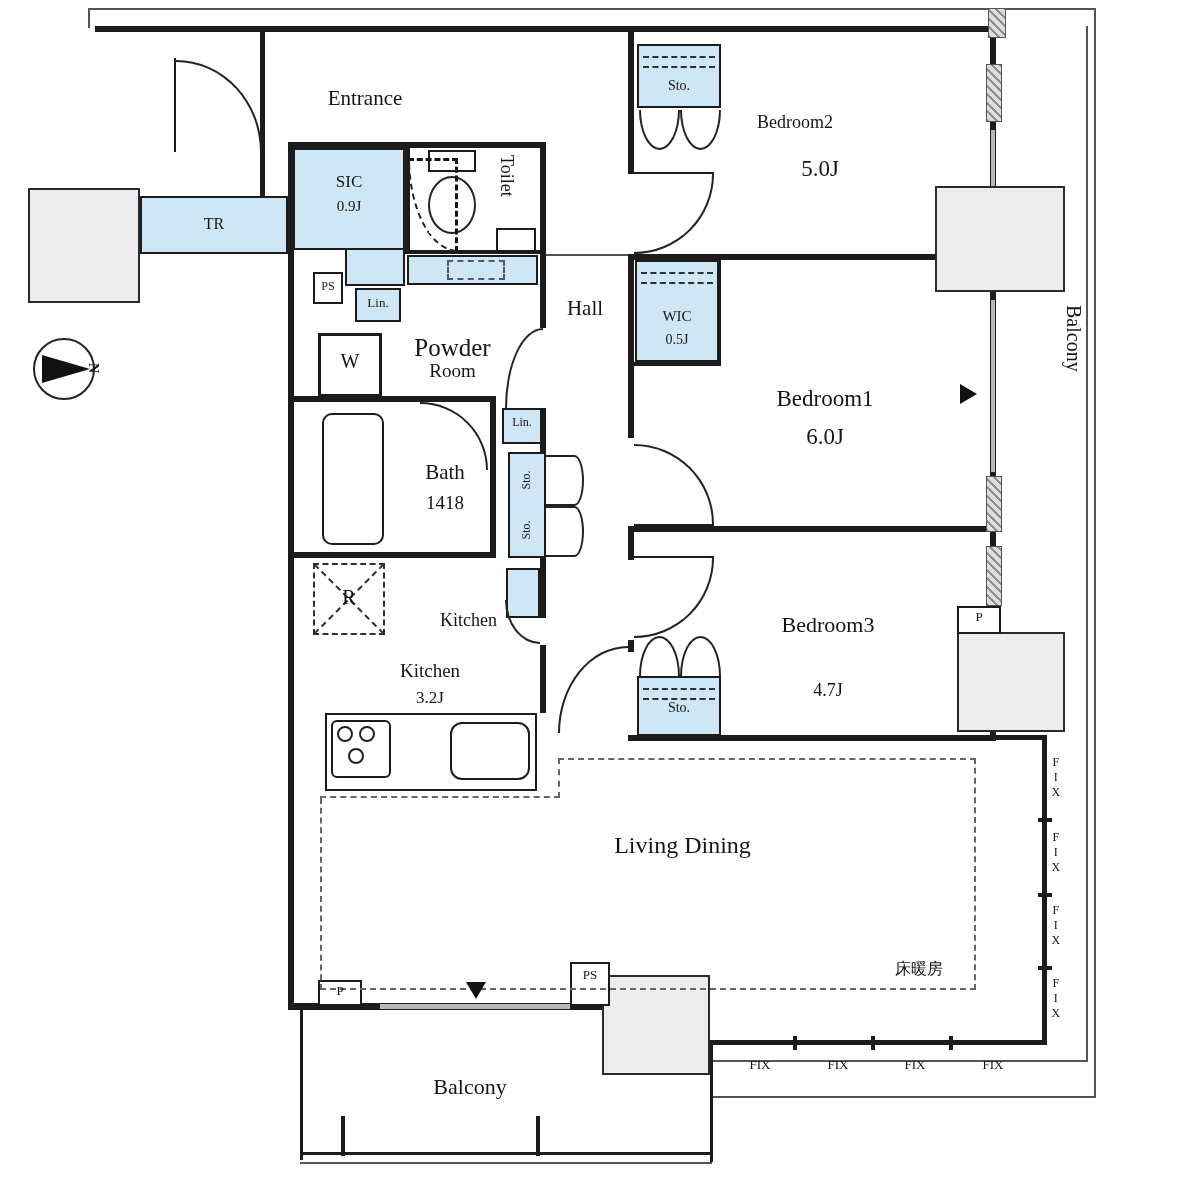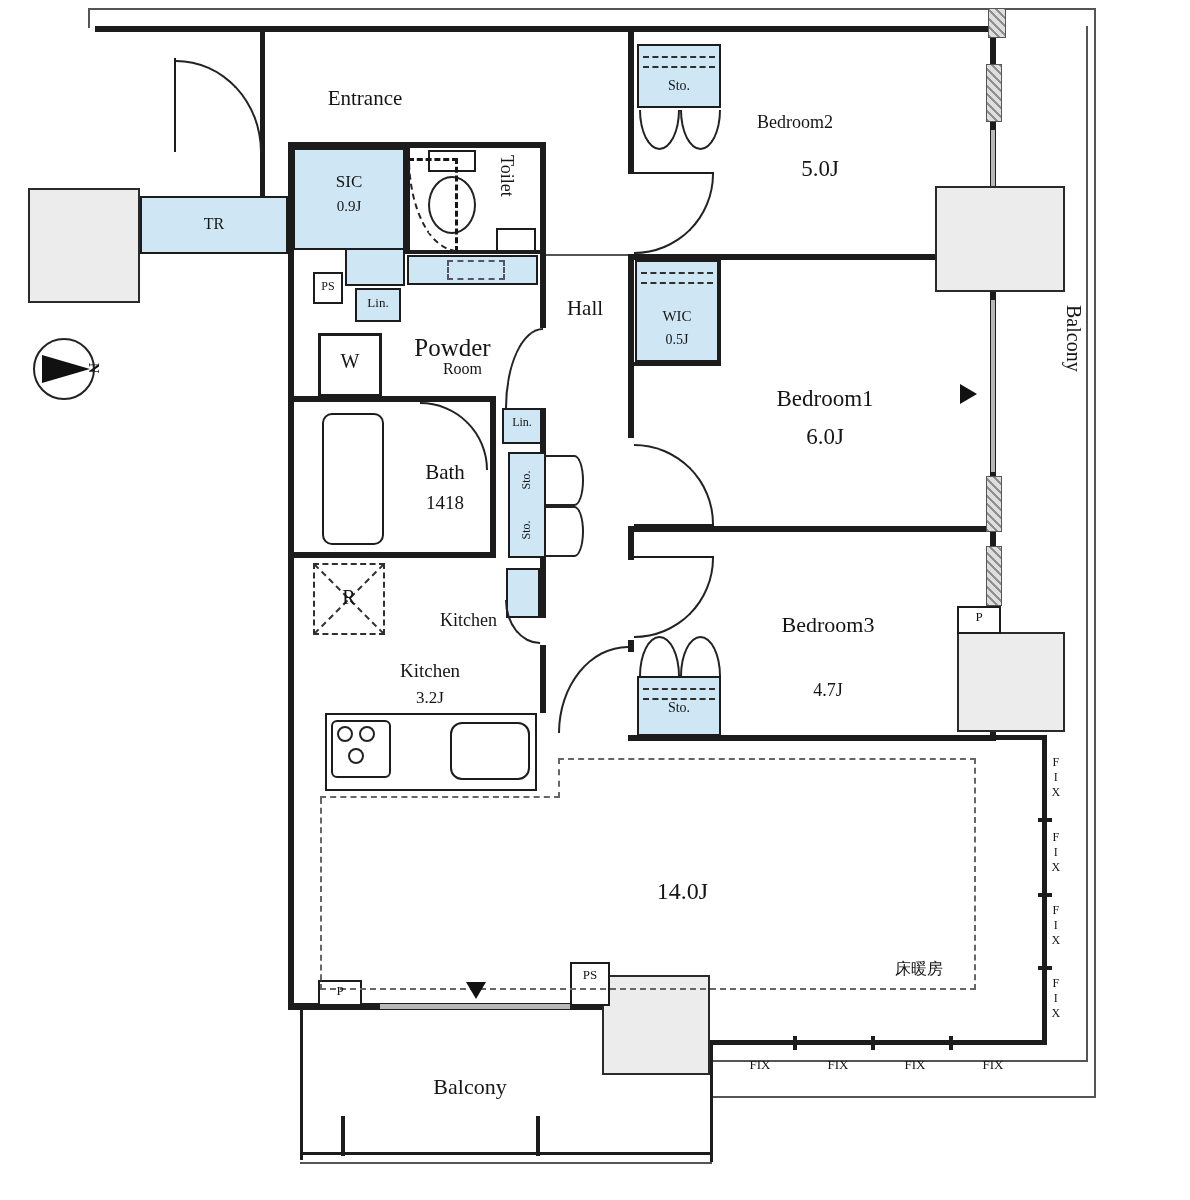--- a/index.html
+++ b/index.html
@@ -197,31 +197,31 @@
   <div class="a lbl c" style="left:295px;top:86px;width:140px;font-size:21px">Entrance</div>
   <div class="a lbl c" style="left:293px;top:172px;width:112px;font-size:17px">SIC</div>
   <div class="a lbl c" style="left:293px;top:198px;width:112px;font-size:15px">0.9J</div>
   <div class="a lbl vert" style="left:496px;top:155px;height:110px;font-size:18px">Toilet</div>
   <div class="a lbl c" style="left:140px;top:215px;width:148px;font-size:16px">TR</div>
   <div class="a lbl c" style="left:313px;top:280px;width:30px;font-size:12px">PS</div>
   <div class="a lbl c" style="left:355px;top:296px;width:46px;font-size:13px">Lin.</div>
   <div class="a lbl c" style="left:540px;top:296px;width:90px;font-size:21px">Hall</div>
   <div class="a lbl c" style="left:318px;top:350px;width:64px;font-size:20px">W</div>
   <div class="a lbl c" style="left:405px;top:334px;width:95px;font-size:25px">Powder</div>
-  <div class="a lbl c" style="left:415px;top:360px;width:95px;font-size:16px">Room</div>
+  <div class="a lbl c" style="left:405px;top:360px;width:95px;font-size:19px">Room</div>
   <div class="a lbl c" style="left:502px;top:416px;width:40px;font-size:12px">Lin.</div>
   <div class="a lbl c" style="left:395px;top:460px;width:100px;font-size:21px">Bath</div>
   <div class="a lbl c" style="left:395px;top:492px;width:100px;font-size:19px">1418</div>
   <div class="a lbl c" style="left:503px;top:473px;width:48px;font-size:12px;transform:rotate(-90deg)">Sto.</div>
   <div class="a lbl c" style="left:503px;top:523px;width:48px;font-size:12px;transform:rotate(-90deg)">Sto.</div>
   <div class="a lbl c" style="left:313px;top:586px;width:72px;font-size:20px">R</div>
   <div class="a lbl" style="left:440px;top:610px;font-size:18px">Kitchen</div>
   <div class="a lbl c" style="left:375px;top:660px;width:110px;font-size:19px">Kitchen</div>
   <div class="a lbl c" style="left:375px;top:688px;width:110px;font-size:17px">3.2J</div>
-  <div class="a lbl c" style="left:570px;top:878px;width:225px;font-size:24px">14.0J</div>
+  <div class="a lbl c" style="left:570px;top:832px;width:225px;font-size:24px">Living Dining</div>
   <div class="a lbl" style="left:895px;top:960px;font-size:16px;font-family:'DejaVu Sans',sans-serif">床暖房</div>
   <div class="a lbl c" style="left:405px;top:1074px;width:130px;font-size:22px">Balcony</div>
   <div class="a lbl vert" style="left:1062px;top:305px;height:180px;font-size:20px">Balcony</div>
   <div class="a lbl c" style="left:318px;top:984px;width:44px;font-size:13px">P</div>
   <div class="a lbl c" style="left:570px;top:968px;width:40px;font-size:13px">PS</div>
   <div class="a lbl c" style="left:957px;top:610px;width:44px;font-size:13px">P</div>
   <div class="a lbl c" style="left:637px;top:78px;width:84px;font-size:14px">Sto.</div>
   <div class="a lbl c" style="left:715px;top:112px;width:160px;font-size:18px">Bedroom2</div>
   <div class="a lbl c" style="left:740px;top:156px;width:160px;font-size:23px">5.0J</div>
   <div class="a lbl c" style="left:635px;top:308px;width:84px;font-size:15px">WIC</div>

